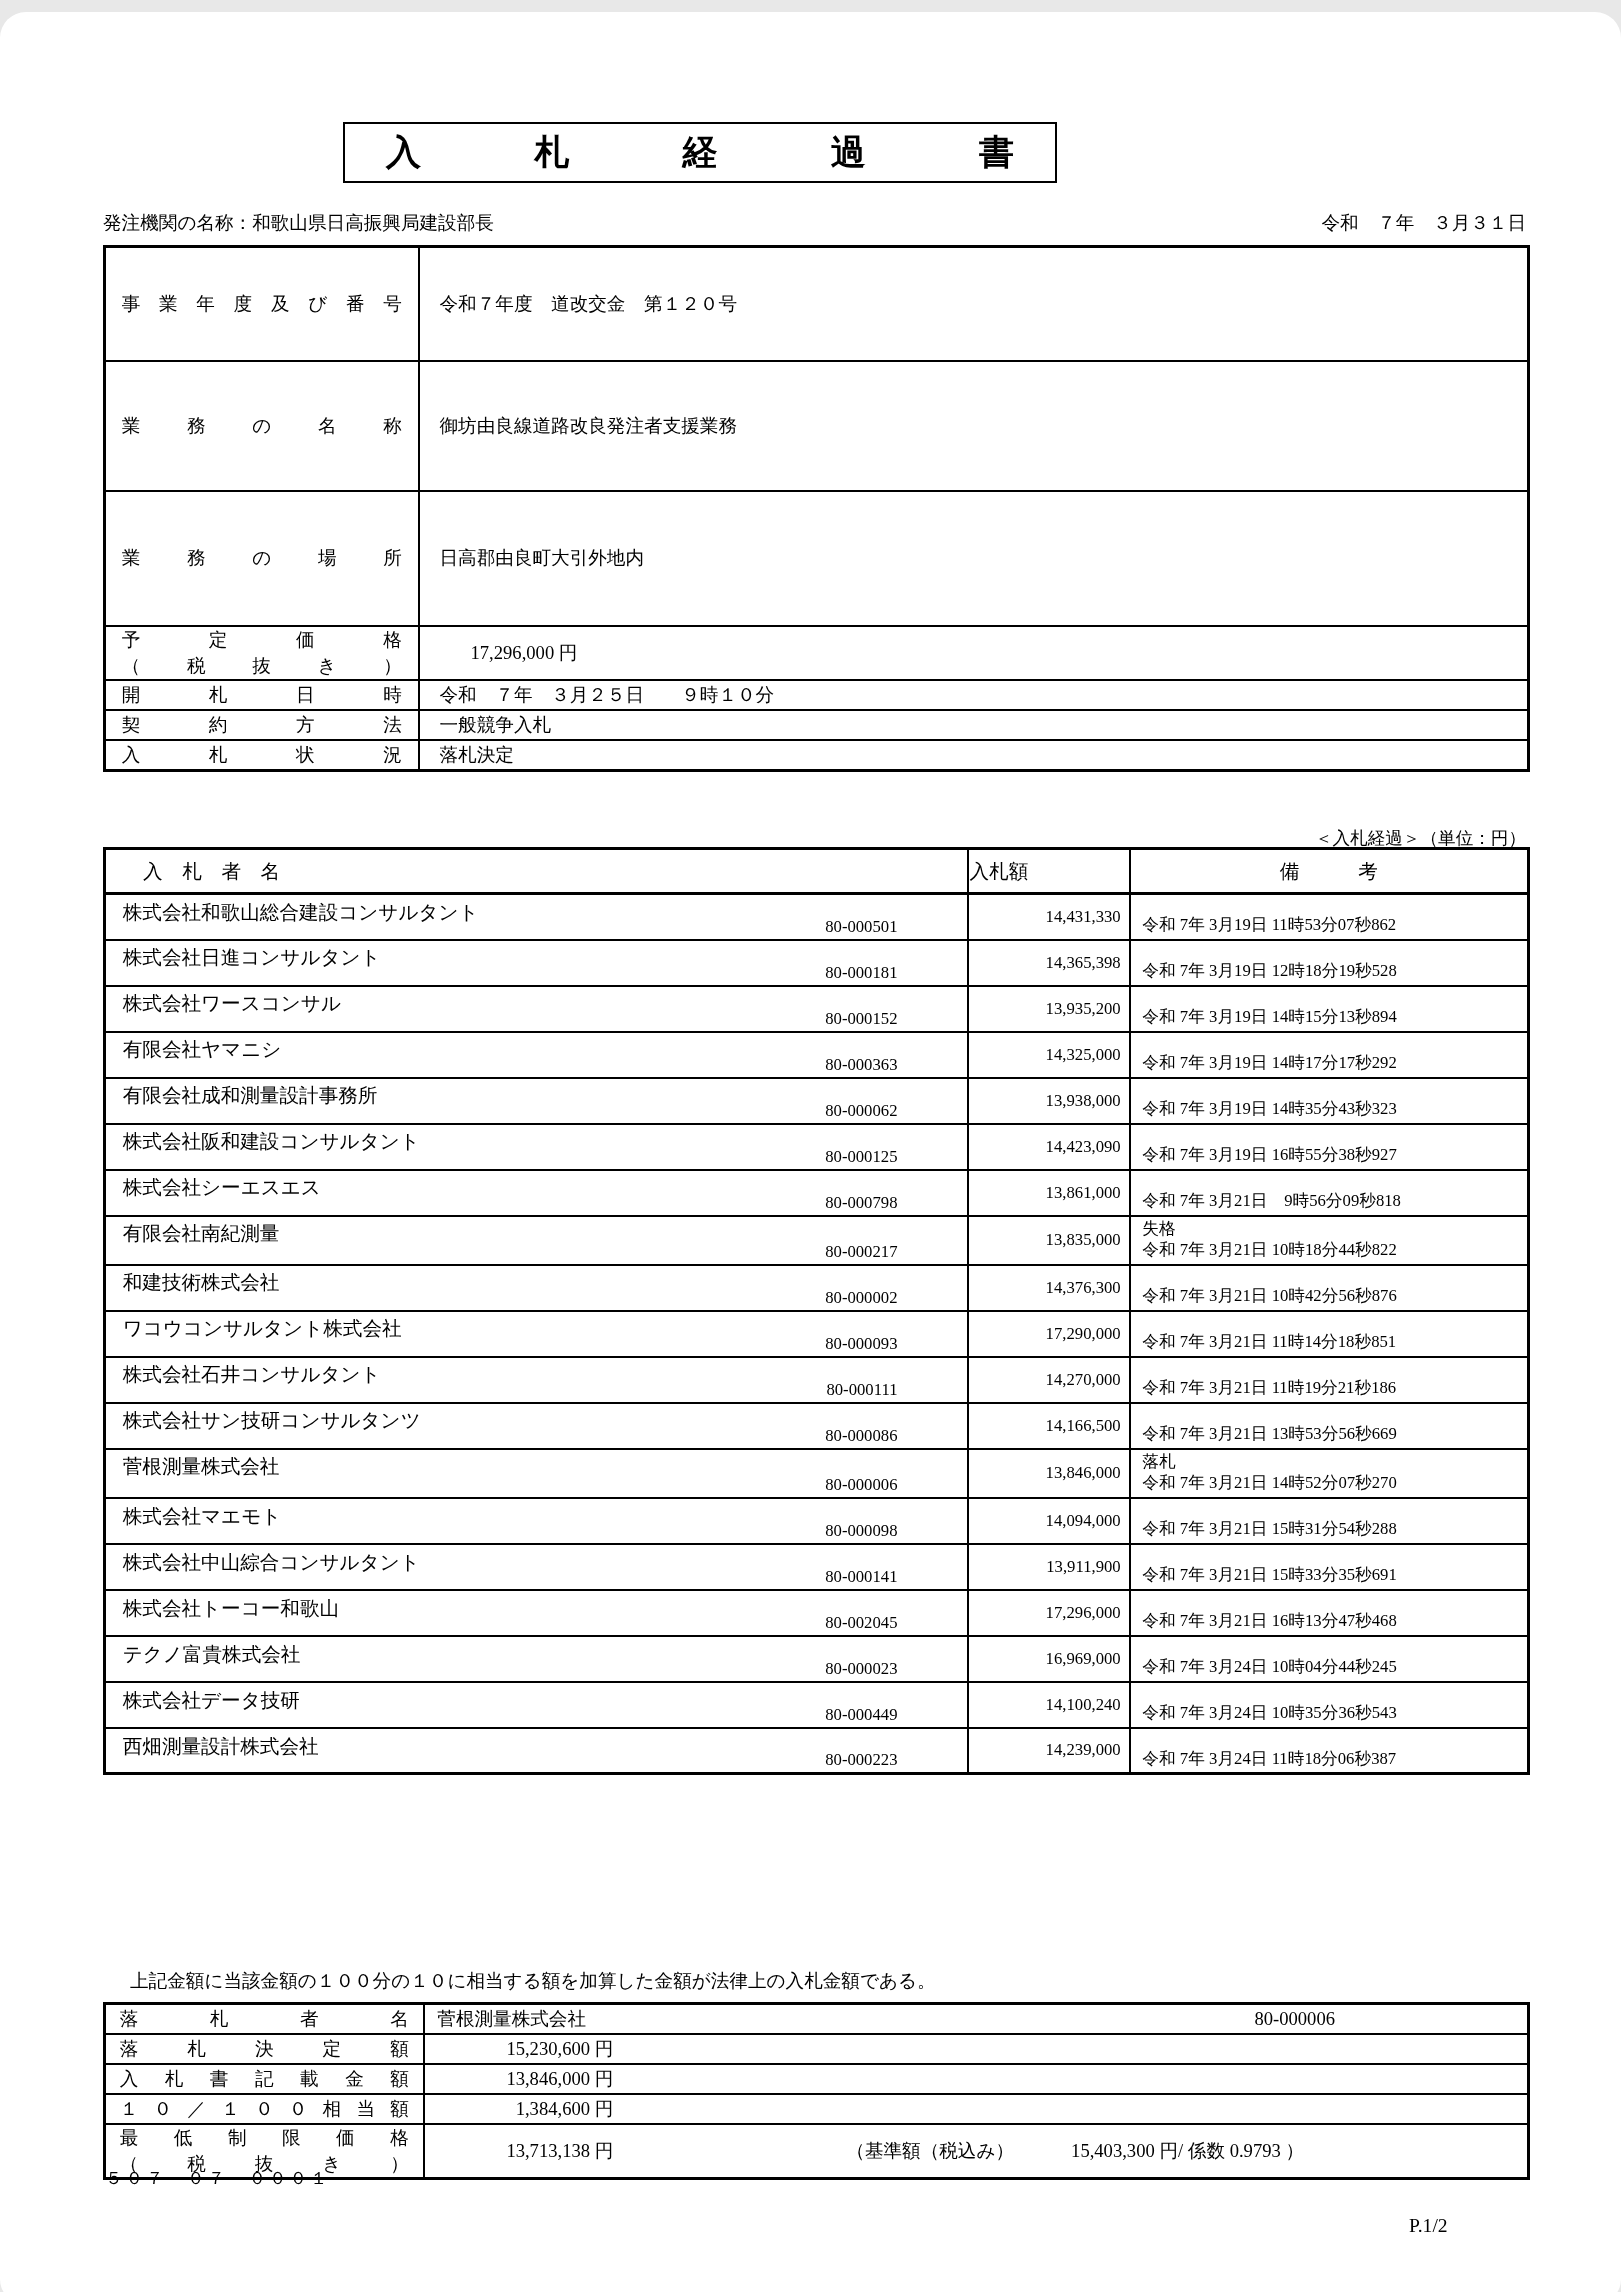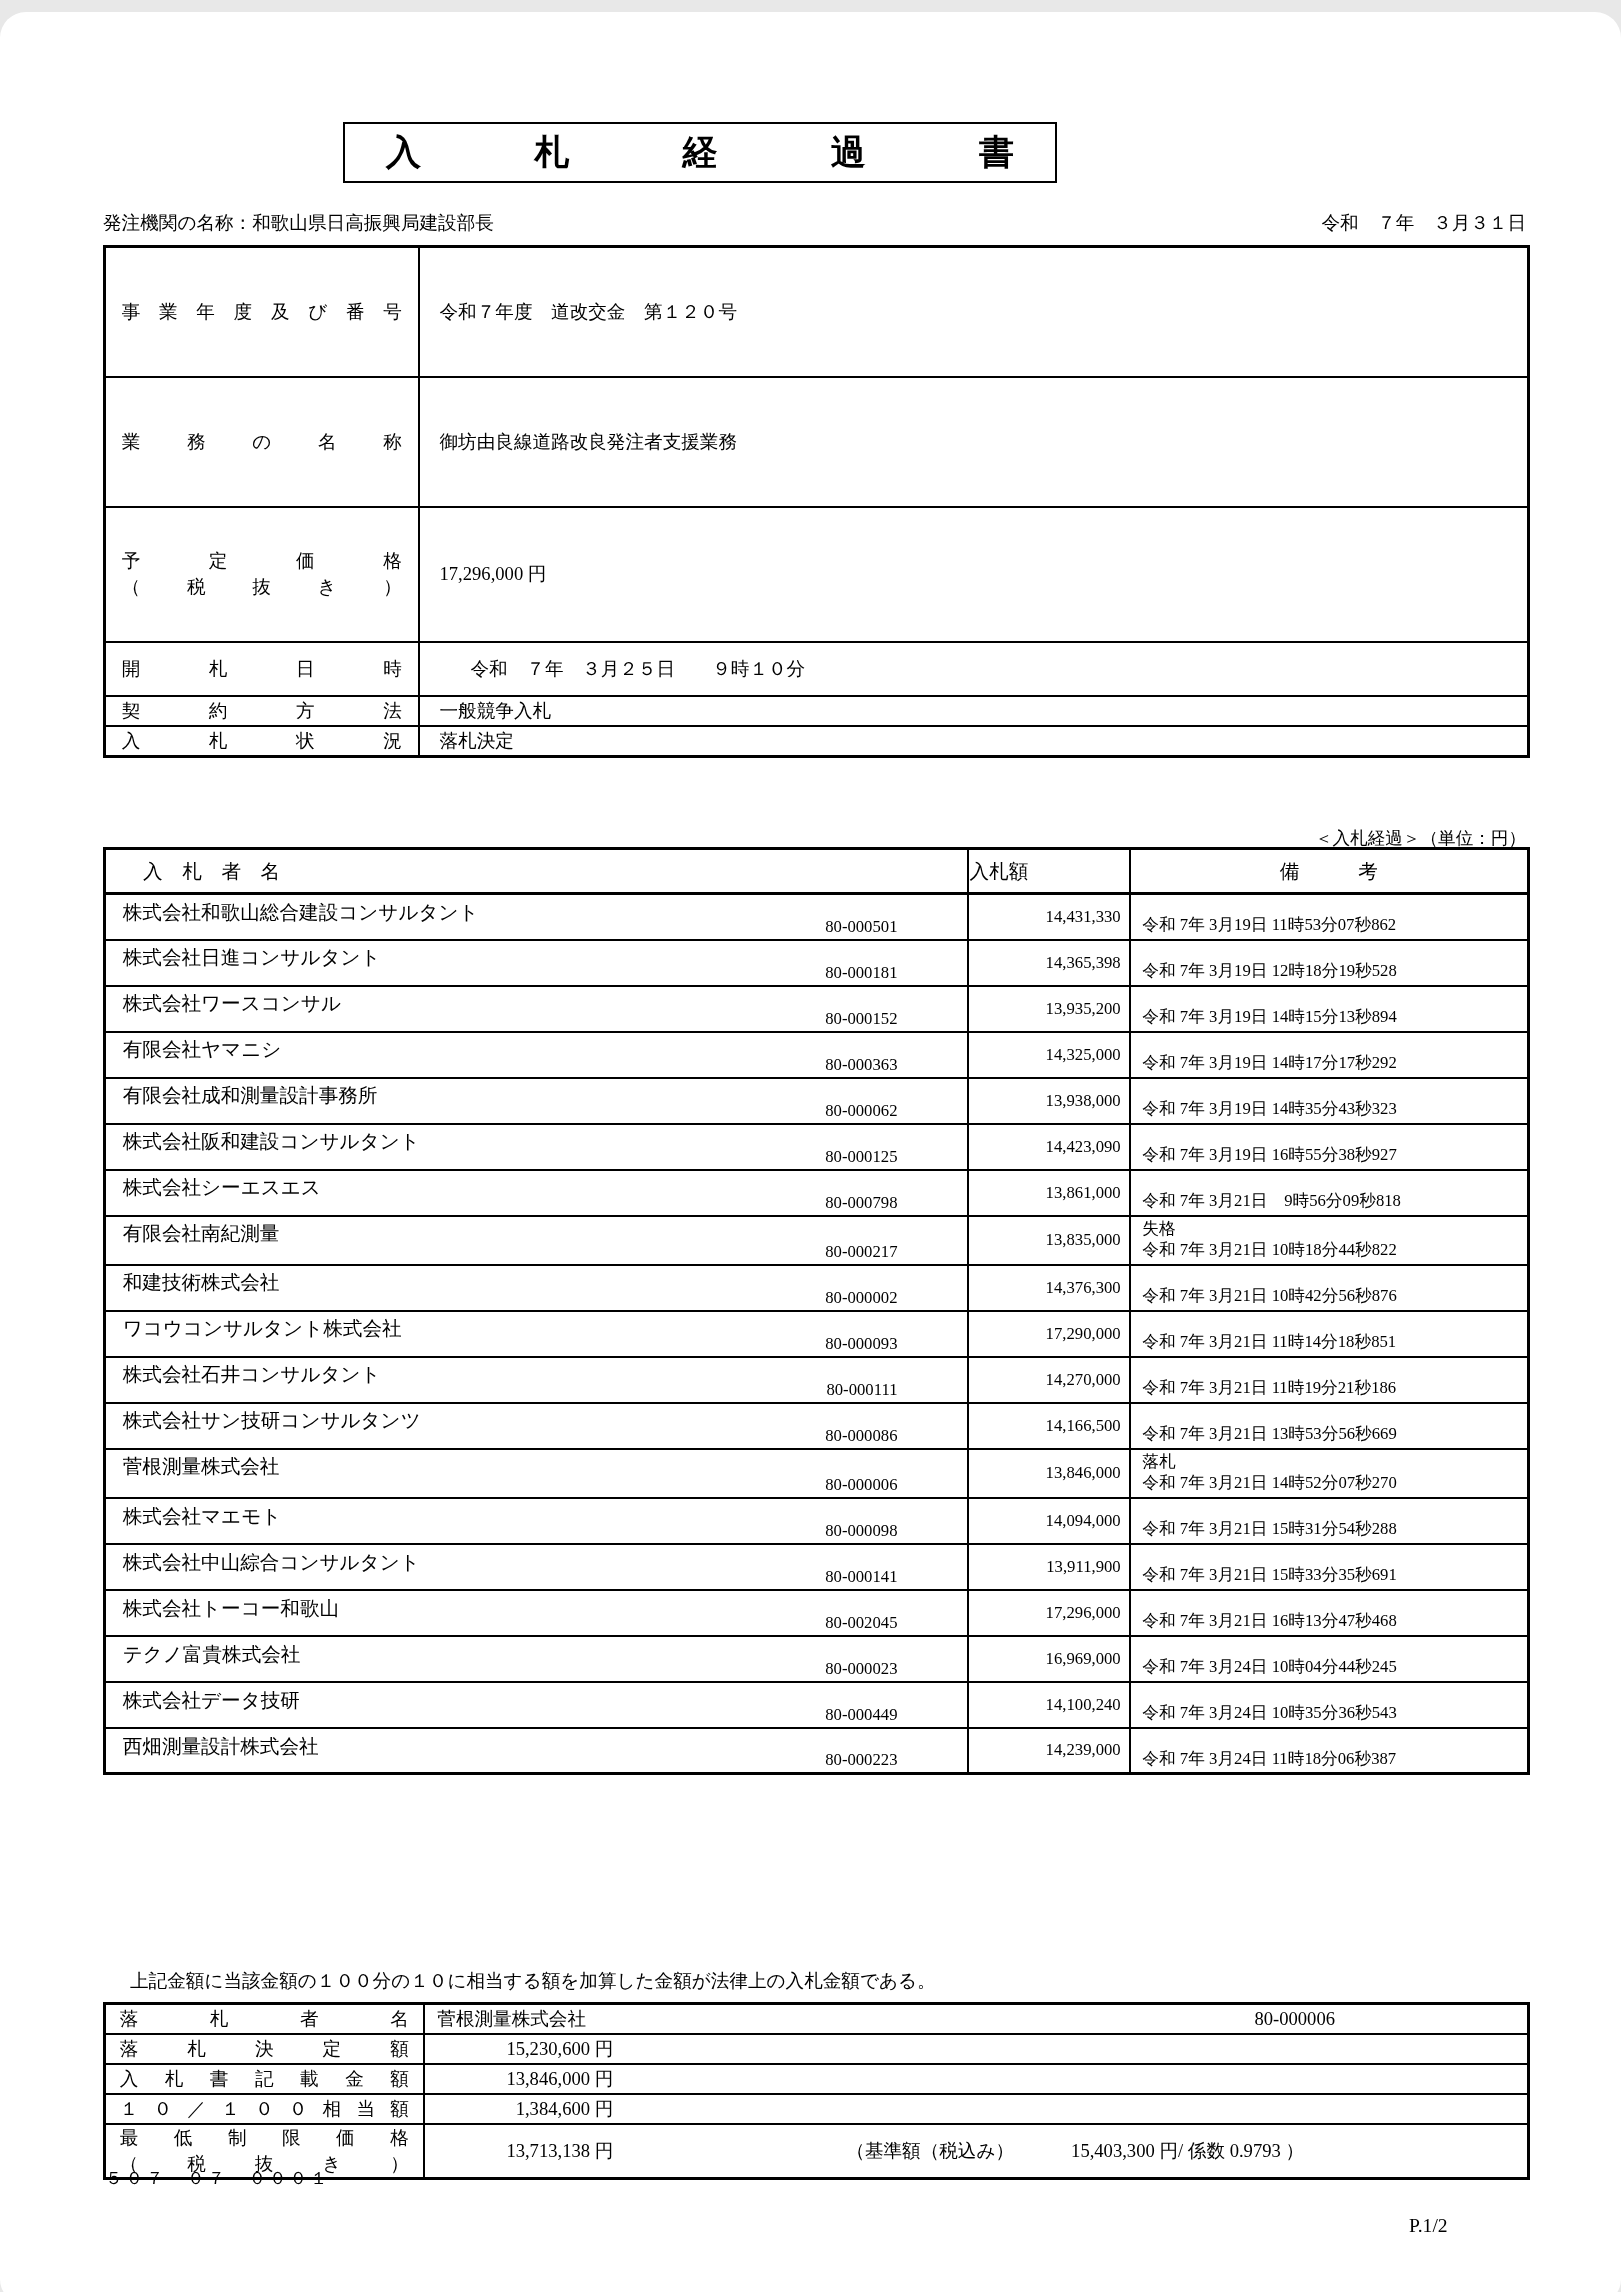--- a/index.html
+++ b/index.html
@@ -36,21 +36,21 @@
     position:absolute;left:103px;width:1423px;
     border:3.9px solid #000;
   }
   .jlabel{text-align:justify;text-align-last:justify;}
   
   .info-table{top:233px;}
   .info-table td{font-size:18.6px;}
   .info-table .label-cell{padding:0 15.7px;}
   .info-table .label-cell div{width:100%;}
   .info-table .value-cell{padding-left:20px;}
-  .info-table tr:nth-child(1) td{height:130px;}
+  .info-table tr:nth-child(1) td{height:114px;}
   .info-table tr:nth-child(2) td{height:130px;}
   .info-table tr:nth-child(3) td{height:135px;}
   .info-table tr:nth-child(4) td{height:54px;}
   .info-table tr:nth-child(5) td{height:24.5px;}
   .info-table tr:nth-child(6) td{height:24.5px;}
   .info-table tr:nth-child(7) td{height:25.5px;}
   .info-table tr:nth-child(4) .value-cell{padding-left:51px;}
   
   .bid-caption{
     position:absolute;left:103px;top:814px;width:1423px;
@@ -123,20 +123,27 @@
         </tr>
 
         <tr>
           <td class="label-cell">
             <div class="jlabel">業 務 の 名 称</div>
             <div class="jlabel"></div>
           </td>
           <td class="value-cell">御坊由良線道路改良発注者支援業務</td>
         </tr>
 
+        <tr>
+          <td class="label-cell">
+            <div class="jlabel">業 務 の 場 所</div>
+            <div class="jlabel"></div>
+          </td>
+          <td class="value-cell">日高郡由良町大引外地内</td>
+        </tr>
 
         <tr>
           <td class="label-cell">
             <div class="jlabel">予 定 価 格</div>
             <div class="jlabel">（ 税 抜 き ）</div>
           </td>
           <td class="value-cell">17,296,000 円</td>
         </tr>
 
         <tr>

